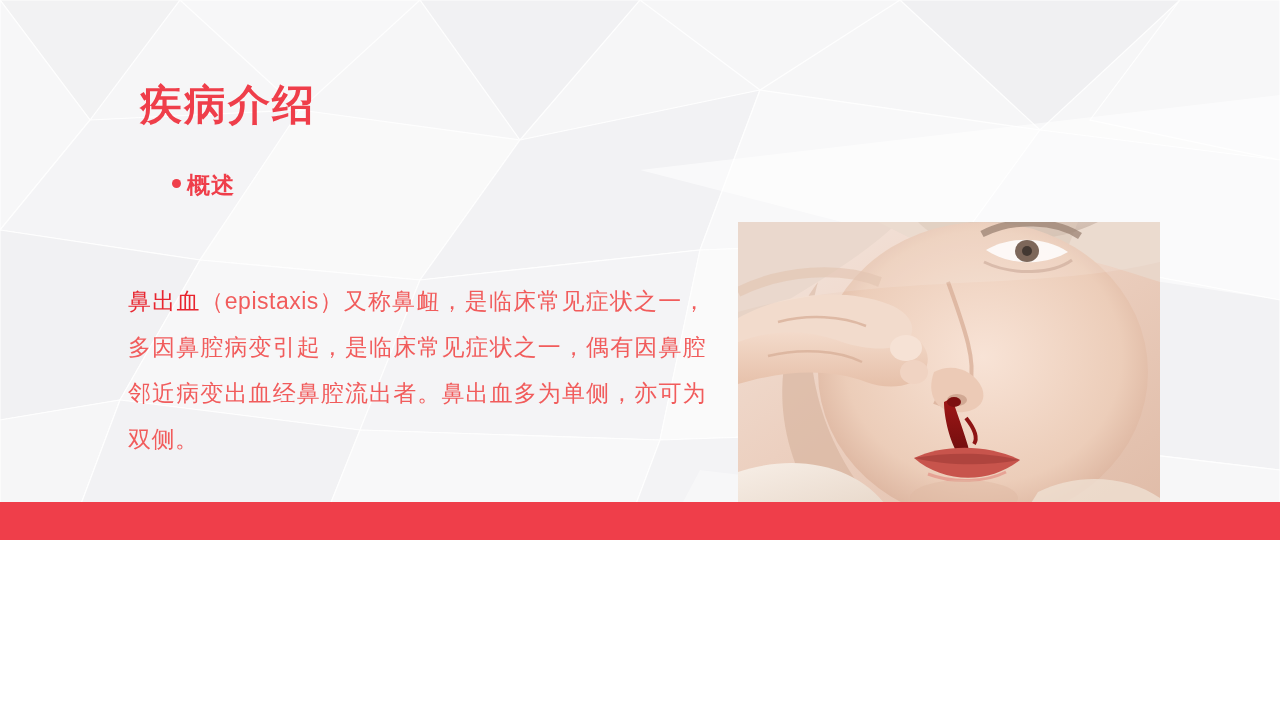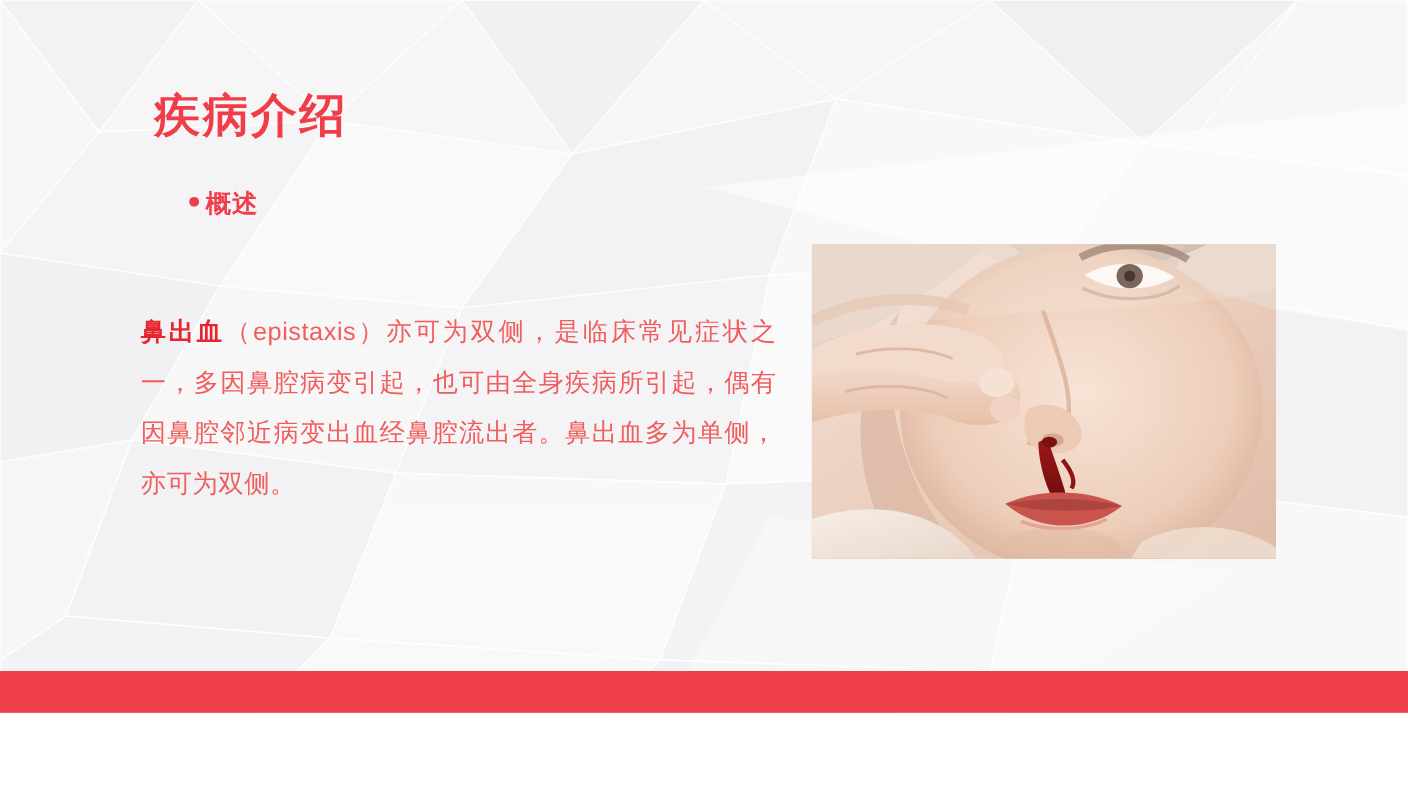--- a/index.html
+++ b/index.html
@@ -9,21 +9,21 @@
     height: 720px;
     overflow: hidden;
   }
   body {
     font-family: "Liberation Sans", "DejaVu Sans", sans-serif;
     background: #ffffff;
   }
   .slide {
     position: relative;
     width: 1280px;
-    height: 648px;
+    height: 540px;
     overflow: hidden;
     background: #0f172a;
   }
   
   .bg-poly {
     position: absolute;
     inset: 0;
     width: 1280px;
     height: 720px;
   }
@@ -71,21 +71,21 @@
     top: 278px;
     width: 578px;
     font-size: 23px;
     line-height: 46px;
     color: #f15c5c;
     letter-spacing: 0.5px;
     text-align: justify;
   }
   .body-text .lead {
     color: #e8252f;
-    font-weight: bold;
+    font-weight: normal;
   }
   .photo {
     position: absolute;
     left: 738px;
     top: 222px;
     width: 422px;
     height: 286px;
     overflow: hidden;
     background: #e8c6b4;
   }
@@ -145,21 +145,21 @@
   <div class="content">
 
     <div class="title">疾病介绍</div>
 
     <div class="subtitle-row">
       <span class="bullet-dot"></span>
       <span class="subtitle">概述</span>
     </div>
 
     <div class="body-text">
-      <span class="lead">鼻出血</span><span>（epistaxis）亦可为双侧，是临床常见症状之一，多因鼻腔病变引起，也可由全身疾病所引起，偶有因鼻腔邻近病变出血经鼻腔流出者。鼻出血多为单侧，亦可为双侧。</span>
+      <span class="lead">鼻出血</span><span>（epistaxis）又称鼻衄，是临床常见症状之一，多因鼻腔病变引起，是临床常见症状之一，偶有因鼻腔邻近病变出血经鼻腔流出者。鼻出血多为单侧，亦可为双侧。</span>
     </div>
 
     <div class="photo">
       <svg width="422" height="286" viewBox="0 0 422 286">
         <defs>
           <linearGradient id="bgskin" x1="0" y1="0" x2="1" y2="1">
             <stop offset="0%" stop-color="#f3e2d8"></stop>
             <stop offset="45%" stop-color="#ecd0c0"></stop>
             <stop offset="100%" stop-color="#e0bca8"></stop>
           </linearGradient>

